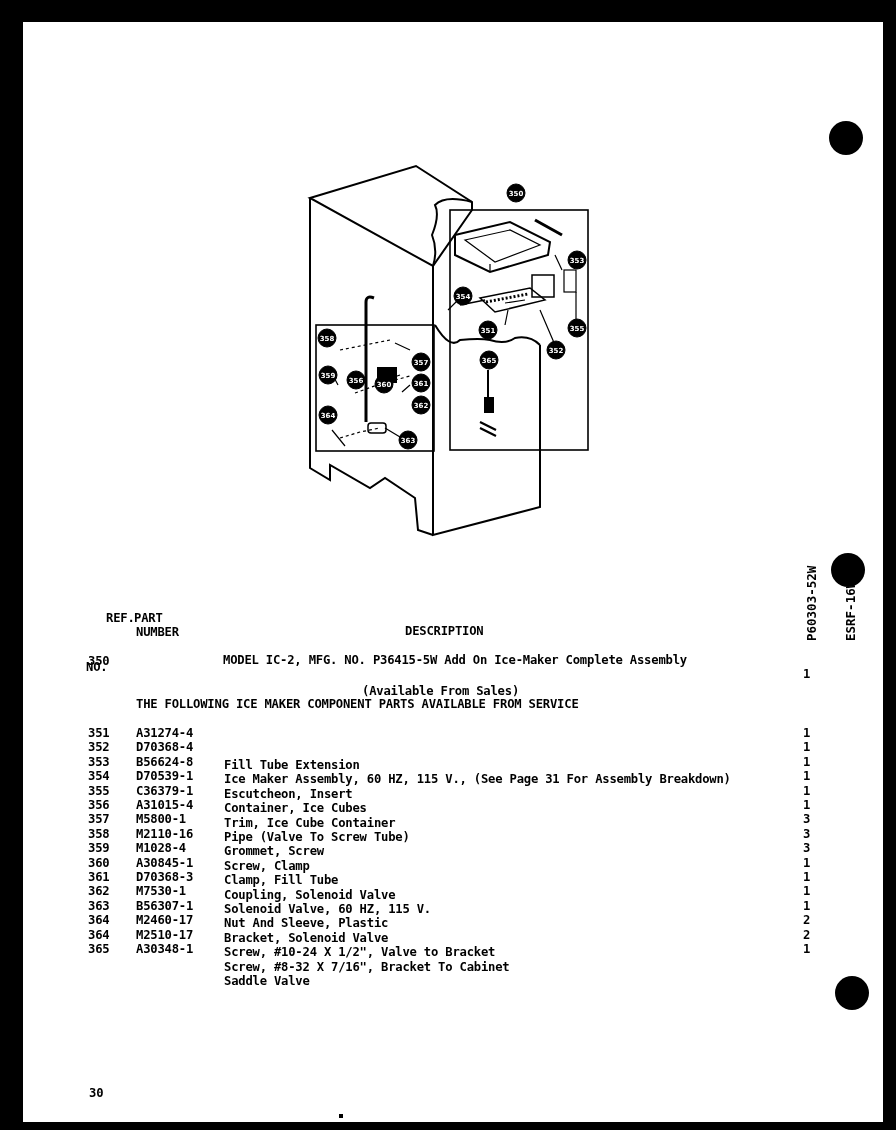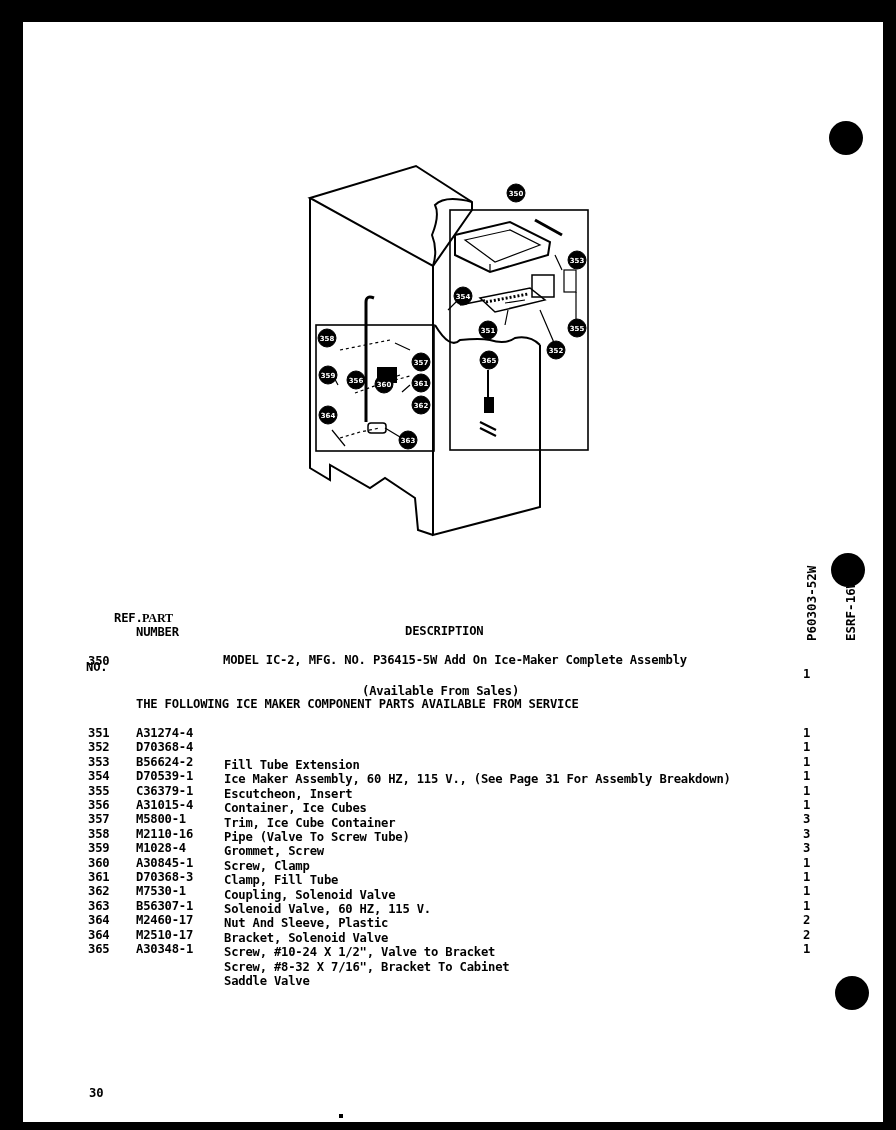--- a/index.html
+++ b/index.html
@@ -106,23 +106,23 @@
       <text x="108" y="283">363</text>
     </g>
   </svg>
 </div>
 
 <div class="side-code" style="top:641px;">
   <div>P60303-52W</div>
   <div>ESRF-16W</div>
 </div>
 
-<div class="t" style="left:86px;top:611px;padding-left:28px;">REF.</div>
+<div class="t" style="left:78px;top:611px;padding-left:28px;">REF.</div>
 <div class="t" style="left:86px;top:660px;">NO.</div>
-<div class="t" style="left:142px;top:611px;font-family:Liberation Serif, serif;">PART</div>
+<div class="t" style="left:134px;top:611px;">PART</div>
 <div class="t" style="left:136px;top:625px;">NUMBER</div>
 <div class="t" style="left:405px;top:624px;">DESCRIPTION</div>
 
 <div class="t" style="left:88px;top:654px;">350</div>
 <div class="t" style="left:223px;top:653px;">MODEL IC-2, MFG. NO. P36415-5W Add On Ice-Maker Complete Assembly</div>
 <div class="t" style="left:362px;top:684px;">(Available From Sales)</div>
 <div class="t" style="left:803px;top:667px;">1</div>
 
 <div class="t" style="left:136px;top:697px;">THE FOLLOWING ICE MAKER COMPONENT PARTS AVAILABLE FROM SERVICE</div>
 
@@ -134,21 +134,21 @@
       <span class="c-qty">1</span>
     </div>
   <div class="row" style="top:740.4px;">
       <span class="c-ref">352</span>
       <span class="c-part">D70368-4</span>
       <span class="c-desc">Ice Maker Assembly, 60 HZ, 115 V., (See Page 31 For Assembly Breakdown)</span>
       <span class="c-qty">1</span>
     </div>
   <div class="row" style="top:754.8px;">
       <span class="c-ref">353</span>
-      <span class="c-part">B56624-2</span>
+      <span class="c-part">B56624-8</span>
       <span class="c-desc">Escutcheon, Insert</span>
       <span class="c-qty">1</span>
     </div>
   <div class="row" style="top:769.2px;">
       <span class="c-ref">354</span>
       <span class="c-part">D70539-1</span>
       <span class="c-desc">Container, Ice Cubes</span>
       <span class="c-qty">1</span>
     </div>
   <div class="row" style="top:783.6px;">

